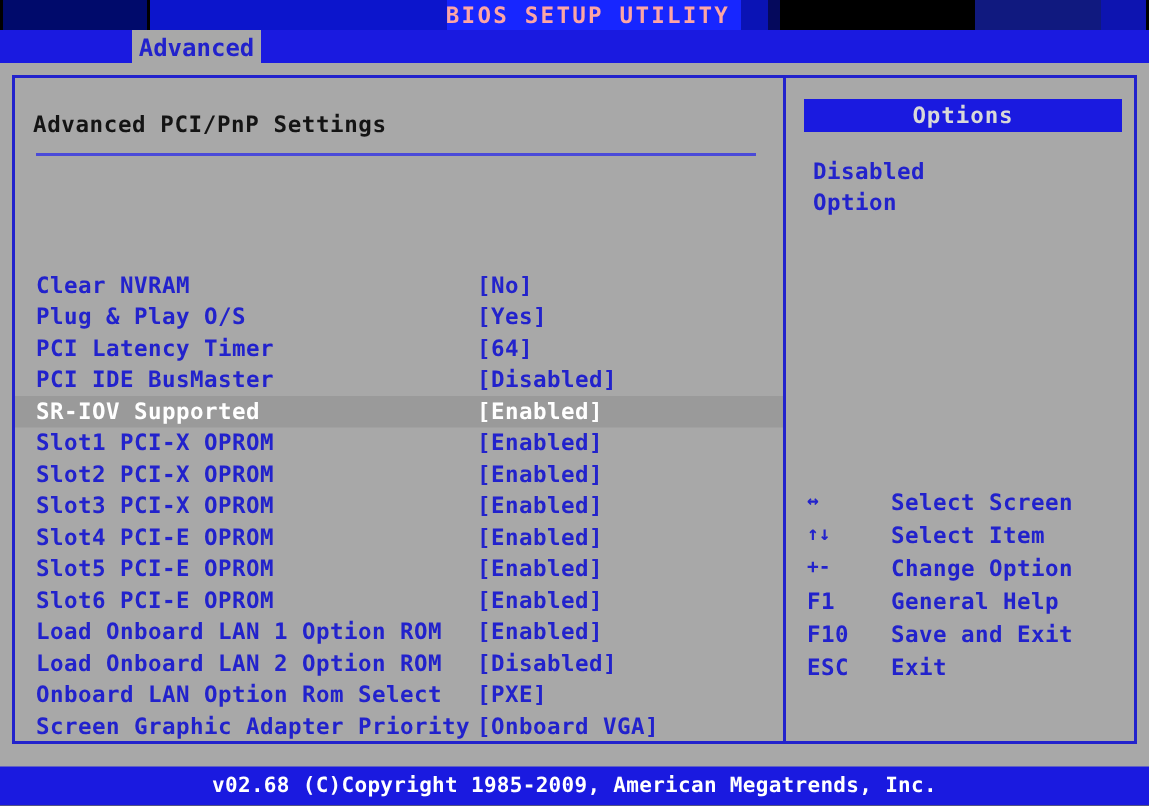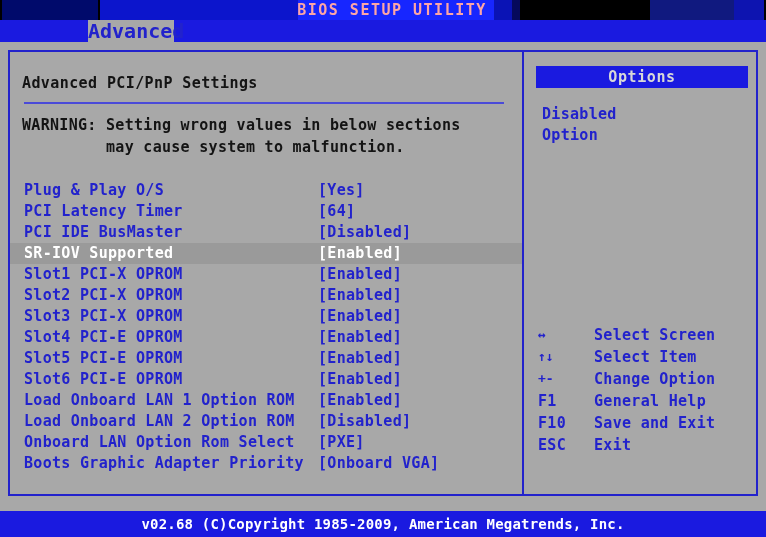--- a/index.html
+++ b/index.html
@@ -66,21 +66,21 @@
     background: #1a1ae0;
   }
   #tab-advanced {
     position: absolute;
     left: 88px; top: 0;
     width: 86px; height: 22px;
     line-height: 23px;
     text-align: center;
     background: #a8a8a8;
     color: #2222cc;
-    font-size: 20px;
+    font-size: 16px;
     font-weight: bold;
   }
 
   
   #bodyframe {
     position: absolute;
     left: 0; top: 42px;
     width: 766px; height: 463px;
     background: #a8a8a8;
   }
@@ -265,23 +265,25 @@
   </div>
 
   <div id="bodyframe">
     <div id="panelframe">
 
       <div id="vdivider"></div>
 
       <div id="leftpane">
         <div id="page-title">Advanced PCI/PnP Settings</div>
         <div id="title-rule"></div>
-        <div id="warning">WARNING: Setting wrong values in below sections
-         may cause system to malfunction.</div>
         <div id="settings">
+            <div class="srow">
+              <span class="slabel">Clear NVRAM</span>
+              <span class="sval">[No]</span>
+            </div>
             <div class="srow">
               <span class="slabel">Plug &amp; Play O/S</span>
               <span class="sval">[Yes]</span>
             </div>
             <div class="srow">
               <span class="slabel">PCI Latency Timer</span>
               <span class="sval">[64]</span>
             </div>
             <div class="srow">
               <span class="slabel">PCI IDE BusMaster</span>
@@ -321,21 +323,21 @@
             </div>
             <div class="srow">
               <span class="slabel">Load Onboard LAN 2 Option ROM</span>
               <span class="sval">[Disabled]</span>
             </div>
             <div class="srow">
               <span class="slabel">Onboard LAN Option Rom Select</span>
               <span class="sval">[PXE]</span>
             </div>
             <div class="srow">
-              <span class="slabel">Boots Graphic Adapter Priority</span>
+              <span class="slabel">Screen Graphic Adapter Priority</span>
               <span class="sval">[Onboard VGA]</span>
             </div>
           </div>
       </div>
 
       <div id="rightpane">
         <div id="options-header">Options</div>
         <div id="options-list">
             <div class="orow">Disabled</div>
             <div class="orow">Option</div>

